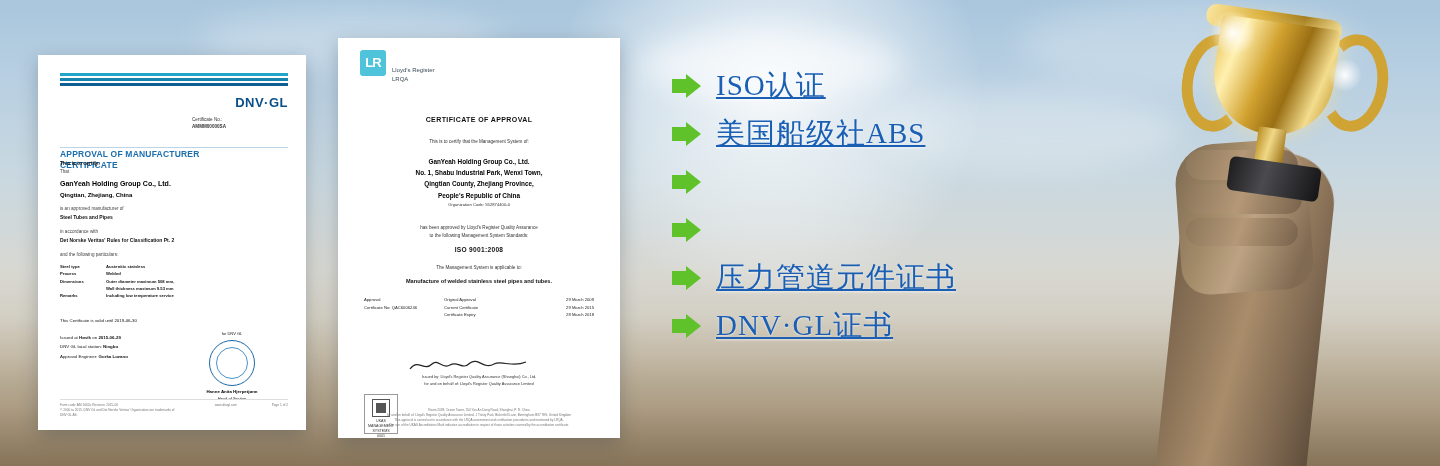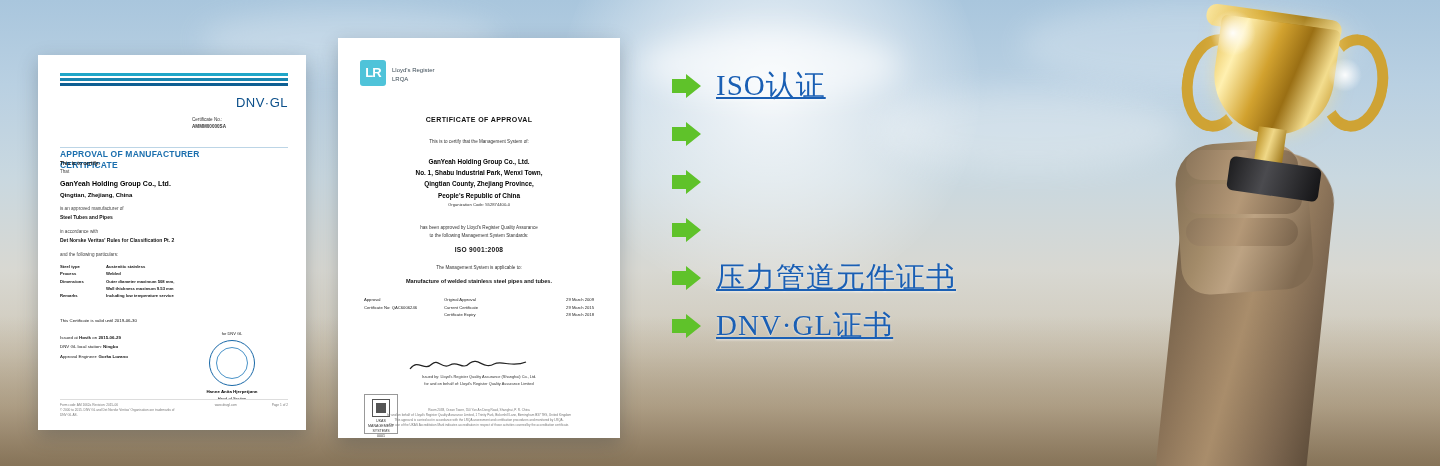--- a/index.html
+++ b/index.html
@@ -171,21 +171,21 @@
     margin-bottom: 2px;
     background: #1fa6c8;
   }
   .dnv-stripes div:nth-child(2) { background: #1885b0; }
   .dnv-stripes div:nth-child(3) { background: #0e5f93; }
   .dnv-logo {
     position: absolute;
     right: 18px;
     top: 40px;
     font-size: 13px;
-    font-weight: normal;
+    font-weight: bold;
     color: #0b4f8a;
     letter-spacing: 0.5px;
   }
   .dnv-title {
     position: absolute;
     left: 22px;
     top: 66px;
     width: 170px;
     font-size: 8.5px;
     font-weight: bold;
@@ -289,21 +289,21 @@
     border-top: 0.6px solid #ddd;
     padding-top: 3px;
     display: flex;
     justify-content: space-between;
   }
 
   
   .lr-logo-box {
     position: absolute;
     left: 22px;
-    top: 22px;
+    top: 12px;
     width: 26px;
     height: 26px;
     background: #4fc3d9;
     border-radius: 3px;
     color: #fff;
     font-size: 13px;
     font-weight: bold;
     text-align: center;
     line-height: 26px;
     letter-spacing: -1px;
@@ -647,20 +647,21 @@
       <span class="cert-label">ISO认证</span>
     </div>
 
 
     <div class="cert-item">
       <span class="arrow-icon">
         <svg width="30" height="24" viewBox="0 0 30 24" xmlns="http://www.w3.org/2000/svg">
           <polygon points="0,5 14,5 14,0 29,12 14,24 14,19 0,19" fill="#5fc22a"></polygon>
         </svg>
       </span>
+      <span class="cert-label">美国船级社ABS</span>
     </div>
 
     <div class="cert-item">
       <span class="arrow-icon">
         <svg width="30" height="24" viewBox="0 0 30 24" xmlns="http://www.w3.org/2000/svg">
           <polygon points="0,5 14,5 14,0 29,12 14,24 14,19 0,19" fill="#5fc22a"></polygon>
         </svg>
       </span>
     </div>
 

